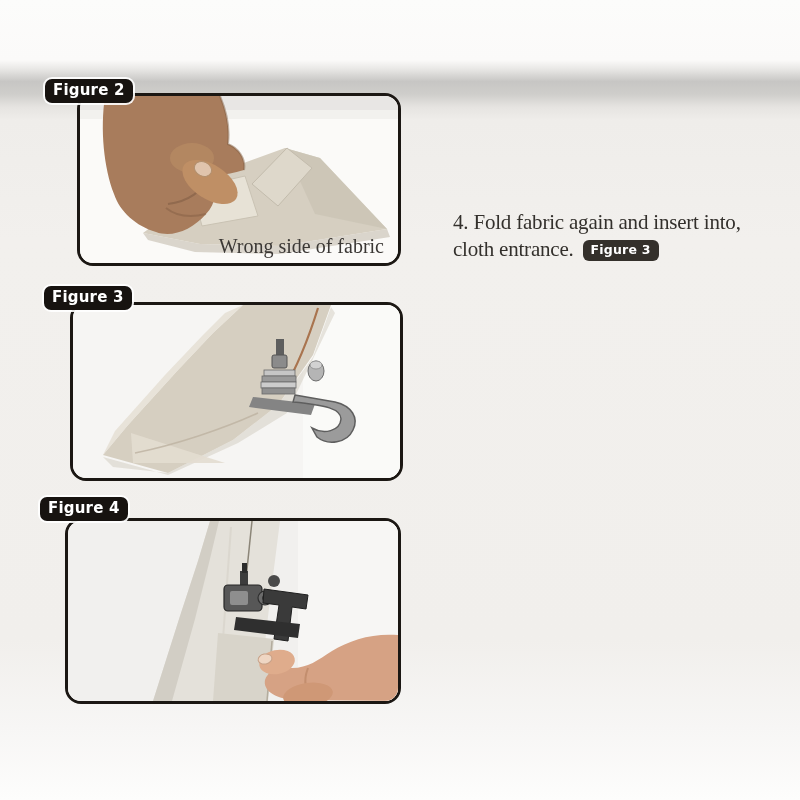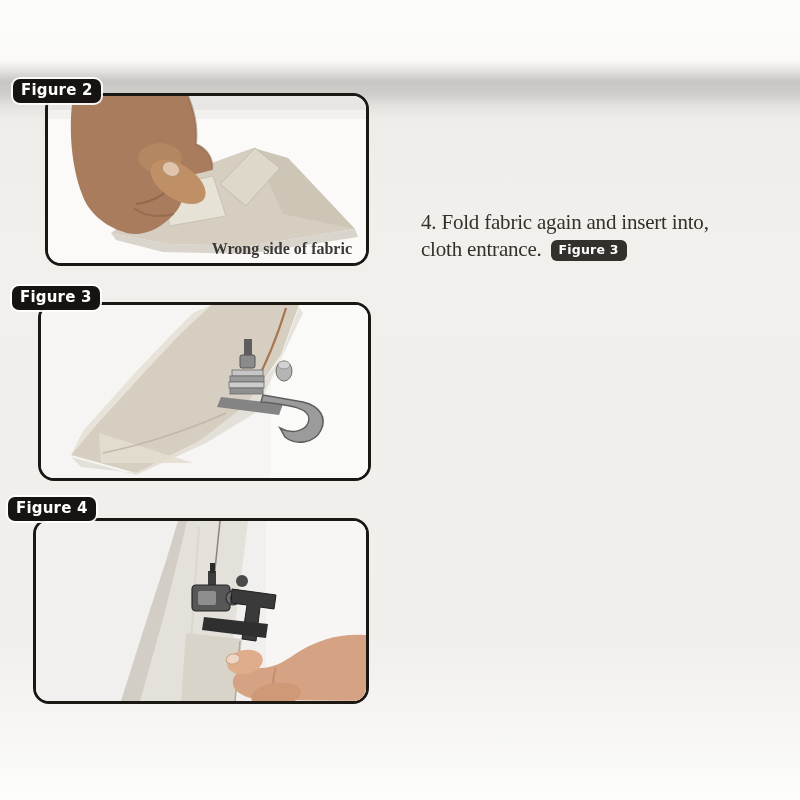--- a/index.html
+++ b/index.html
@@ -11,21 +11,21 @@
       #e9e8e6 8.6%,
       #c7c6c4 10.2%,
       #cfcecb 11.8%,
       #e6e4e1 13.4%,
       #efedea 15%,
       #f2f0ed 30%,
       #f1efec 80%,
       #f7f6f5 91%,
       #fdfdfc 100%);
   }
-  .page{position:absolute;inset:0;}
+  .page{position:absolute;inset:0;margin-left:32px;}
 
   
   .fig-badge{
     position:absolute;z-index:5;
     background:var(--c-badge_bg,#171310);
     color:var(--c-badge_text,#fff);
     font-family:"DejaVu Sans", sans-serif;
     font-weight:bold;font-size:15px;line-height:19px;
     padding:2px 8px 3px;border-radius:7px;white-space:nowrap;
     box-shadow:0 0 0 2px rgba(255,255,255,.9);
@@ -34,21 +34,21 @@
   .fig-frame{
     position:absolute;z-index:2;
     border:3px solid var(--c-box_border,#1b1713);
     border-radius:16px;overflow:hidden;
     background:var(--c-photo_bg,#fbfaf8);
   }
   .fig-frame svg{position:absolute;inset:0;display:block;width:100%;height:100%;}
   .fig-caption{
     position:absolute;right:14px;bottom:5px;z-index:3;
     font-family:"Liberation Serif", serif;
-    font-size:16px;font-weight:bold;color:var(--c-caption,#3b3835);
+    font-size:20px;font-weight:normal;color:var(--c-caption,#3b3835);
     white-space:nowrap;
     text-align:right;
   }
   .fig-caption:empty{display:none;}
 
   
   .step{
     position:absolute;left:421px;width:372px;z-index:2;
     font-size:21px;line-height:27px;color:var(--c-text,#33302c);
     white-space:nowrap;letter-spacing:-0.2px;

